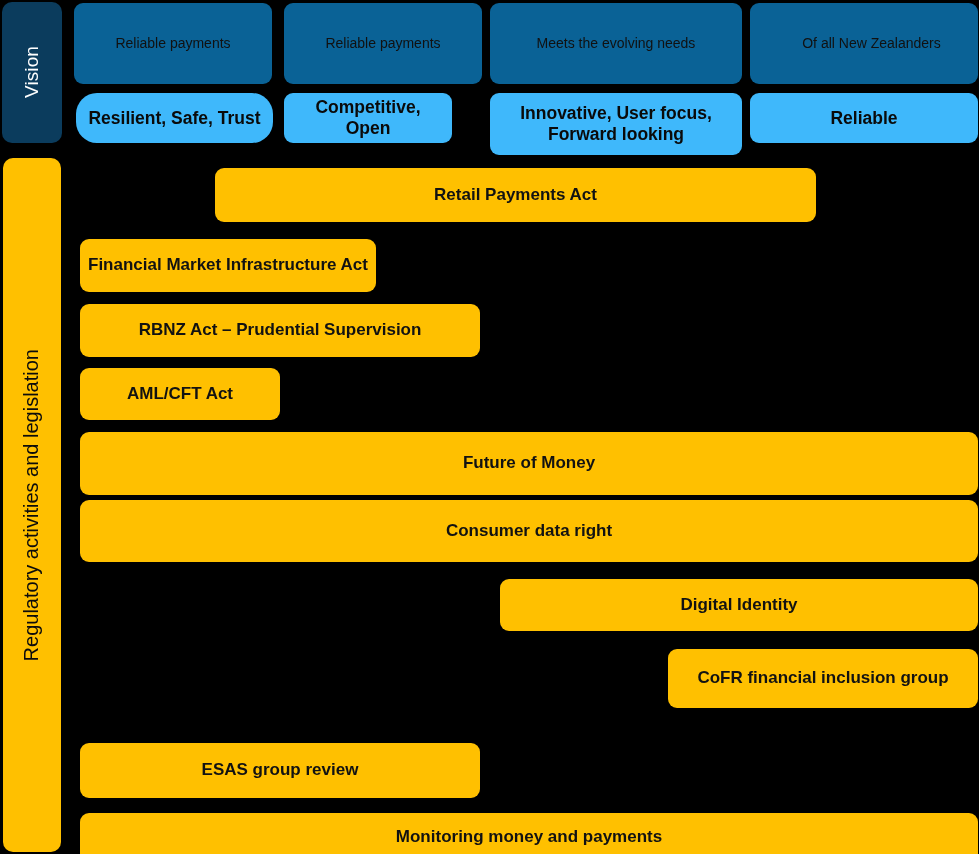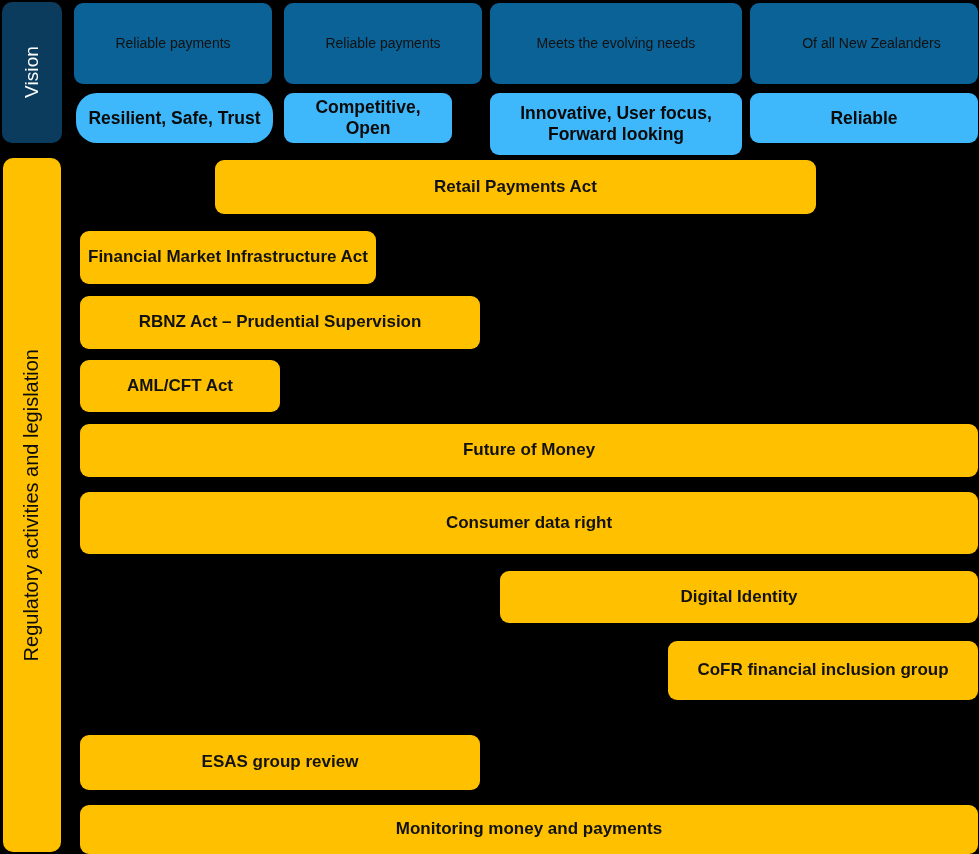--- a/index.html
+++ b/index.html
@@ -70,20 +70,21 @@
     font-size: 17.5px;
     font-weight: bold;
   }
 
   
   .initiative {
     background: #FFC000;
     color: #121212;
     font-size: 17px;
     font-weight: bold;
+    margin-top: 8px;
   }
 </style>
 </head>
 <body>
 
 <div id="canvas">
 
   <div class="box vision-rail" style="left:2px; top:2px; width:60px; height:141px;">
     <span class="vtext">Vision</span>
   </div>
@@ -133,21 +134,21 @@
   </div>
 
   <div class="box initiative" style="left:80px; top:296px; width:400px; height:53px;">
     <span>RBNZ Act – Prudential Supervision</span>
   </div>
 
   <div class="box initiative" style="left:80px; top:360px; width:200px; height:52px;">
     <span>AML/CFT Act</span>
   </div>
 
-  <div class="box initiative" style="left:80px; top:424px; width:898px; height:53px;">
+  <div class="box initiative" style="left:80px; top:424px; width:898px; height:63px;">
     <span>Future of Money</span>
   </div>
 
   <div class="box initiative" style="left:80px; top:492px; width:898px; height:62px;">
     <span>Consumer data right</span>
   </div>
 
   <div class="box initiative" style="left:500px; top:571px; width:478px; height:52px;">
     <span>Digital Identity</span>
   </div>

